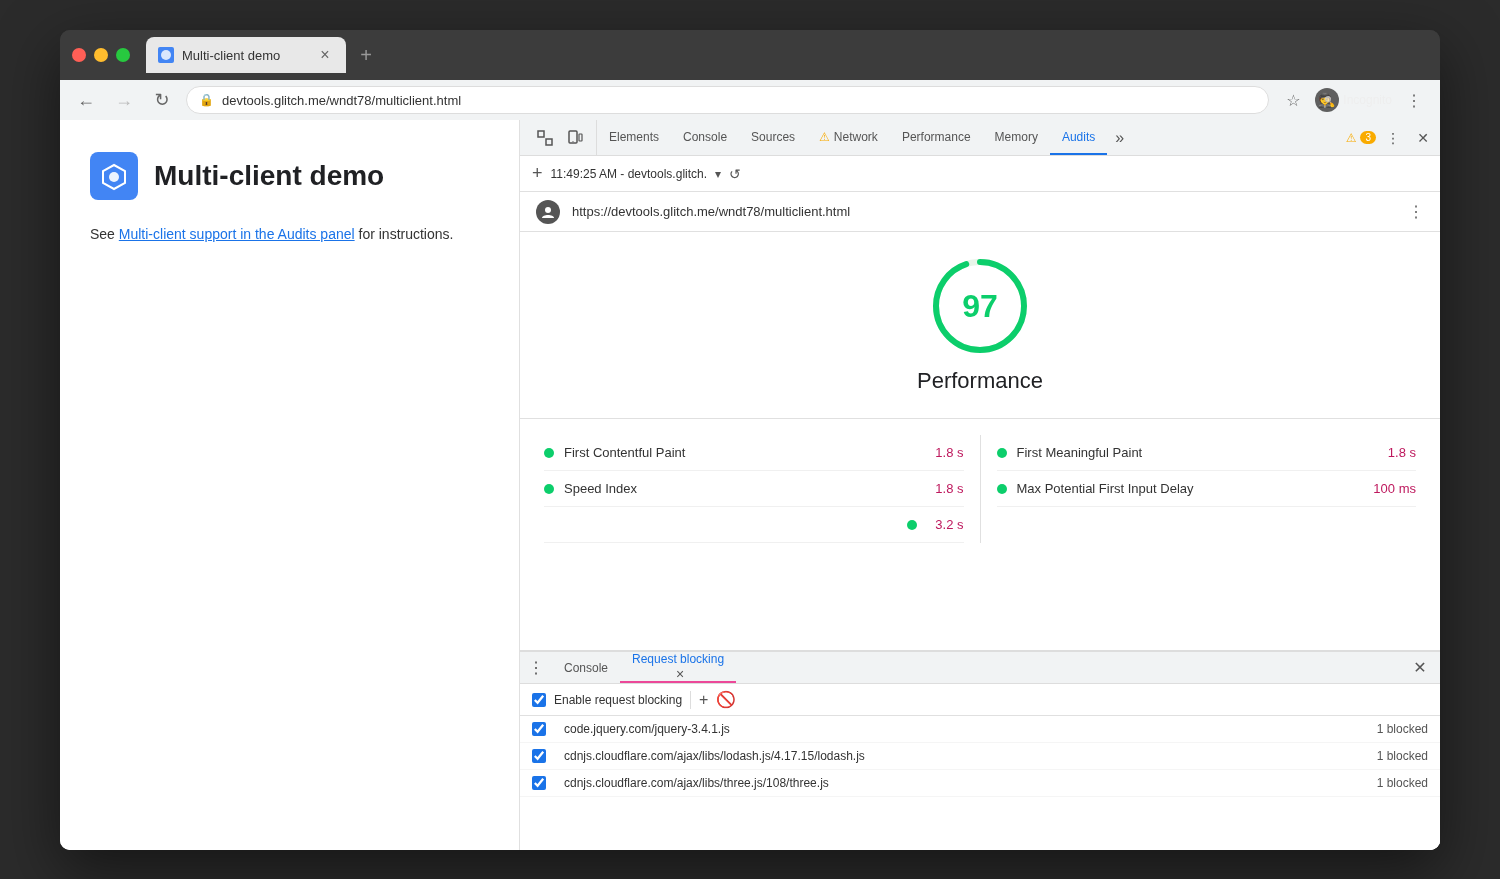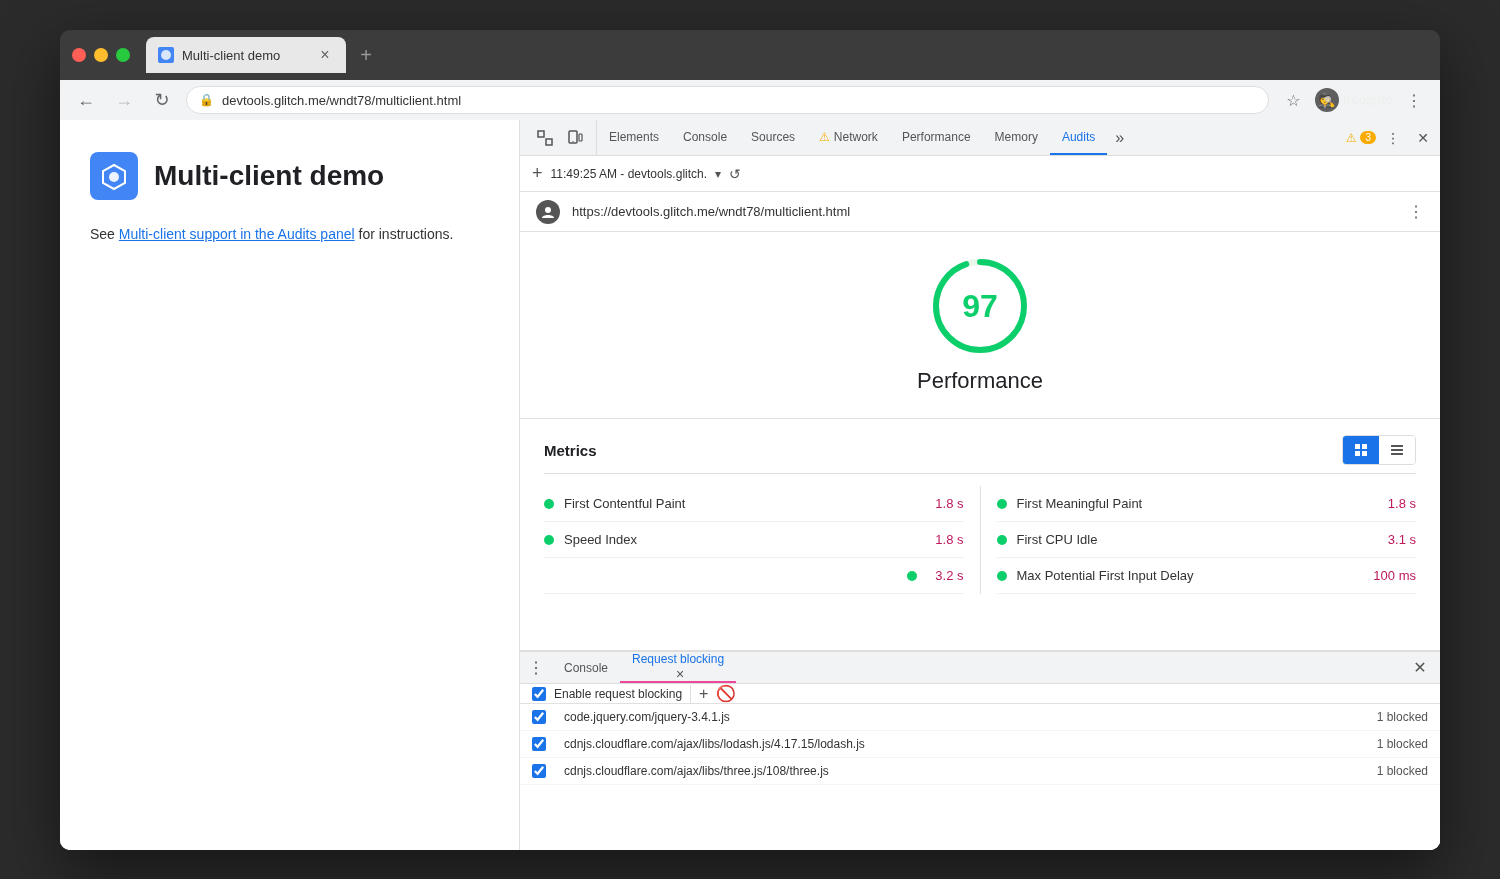--- a/index.html
+++ b/index.html
@@ -530,21 +530,21 @@
       cursor: pointer;
       width: 24px;
       height: 24px;
       display: flex;
       align-items: center;
       justify-content: center;
     }
 
     
     .request-blocking-toolbar {
-      height: 20px;
+      height: 32px;
       display: flex;
       align-items: center;
       padding: 0 12px;
       gap: 8px;
       border-bottom: 1px solid #e0e0e0;
       background: white;
     }
     .rb-checkbox {
       width: 14px;
       height: 14px;
@@ -737,40 +737,20 @@
           <svg class="score-circle-svg" viewBox="0 0 100 100">
             <circle class="score-circle-bg" cx="50" cy="50" r="44"></circle>
             <circle class="score-circle-fill" cx="50" cy="50" r="44" stroke-dasharray="276.46" stroke-dashoffset="8"></circle>
           </svg>
           <div class="score-number">97</div>
         </div>
         <div class="score-label">Performance</div>
       </div>
 
       <div class="metrics-section">
-        <div class="metrics-header">
-          <span class="metrics-title">Metrics</span>
-          <div class="metrics-view-toggle">
-            <div class="toggle-btn active">
-              <svg width="14" height="14" viewBox="0 0 14 14">
-                  <rect x="1" y="1" width="5" height="5" fill="currentColor" rx="0.5"></rect>
-                  <rect x="8" y="1" width="5" height="5" fill="currentColor" rx="0.5"></rect>
-                  <rect x="1" y="8" width="5" height="5" fill="currentColor" rx="0.5"></rect>
-                  <rect x="8" y="8" width="5" height="5" fill="currentColor" rx="0.5"></rect>
-                </svg>
-            </div>
-            <div class="toggle-btn">
-              <svg width="14" height="14" viewBox="0 0 14 14">
-                  <rect x="1" y="2" width="12" height="2" fill="currentColor" rx="0.5"></rect>
-                  <rect x="1" y="6" width="12" height="2" fill="currentColor" rx="0.5"></rect>
-                  <rect x="1" y="10" width="12" height="2" fill="currentColor" rx="0.5"></rect>
-                </svg>
-            </div>
-          </div>
-        </div>
         <div class="metrics-cols">
           <div class="metrics-col-left">
             <div class="metric-row">
               <div class="metric-dot" style="background:#0cce6b"></div>
               <span class="metric-name">First Contentful Paint</span>
               <span class="metric-value">1.8 s</span>
             </div>
             <div class="metric-row">
               <div class="metric-dot" style="background:#0cce6b"></div>
               <span class="metric-name">Speed Index</span>
@@ -782,25 +762,20 @@
             </div>
           </div>
           <div class="metrics-col-right">
             <div class="metric-row">
               <div class="metric-dot" style="background:#0cce6b"></div>
               <span class="metric-name">First Meaningful Paint</span>
               <span class="metric-value">1.8 s</span>
             </div>
             <div class="metric-row">
               <div class="metric-dot" style="background:#0cce6b"></div>
-              <span class="metric-name">First CPU Idle</span>
-              <span class="metric-value">3.1 s</span>
-            </div>
-            <div class="metric-row">
-              <div class="metric-dot" style="background:#0cce6b"></div>
               <span class="metric-name">Max Potential First Input Delay</span>
               <span class="metric-value">100 ms</span>
             </div>
           </div>
         </div>
       </div>
 
       <div class="devtools-drawer">
         <div class="drawer-tabs">
           <span class="drawer-menu-icon">⋮</span>

